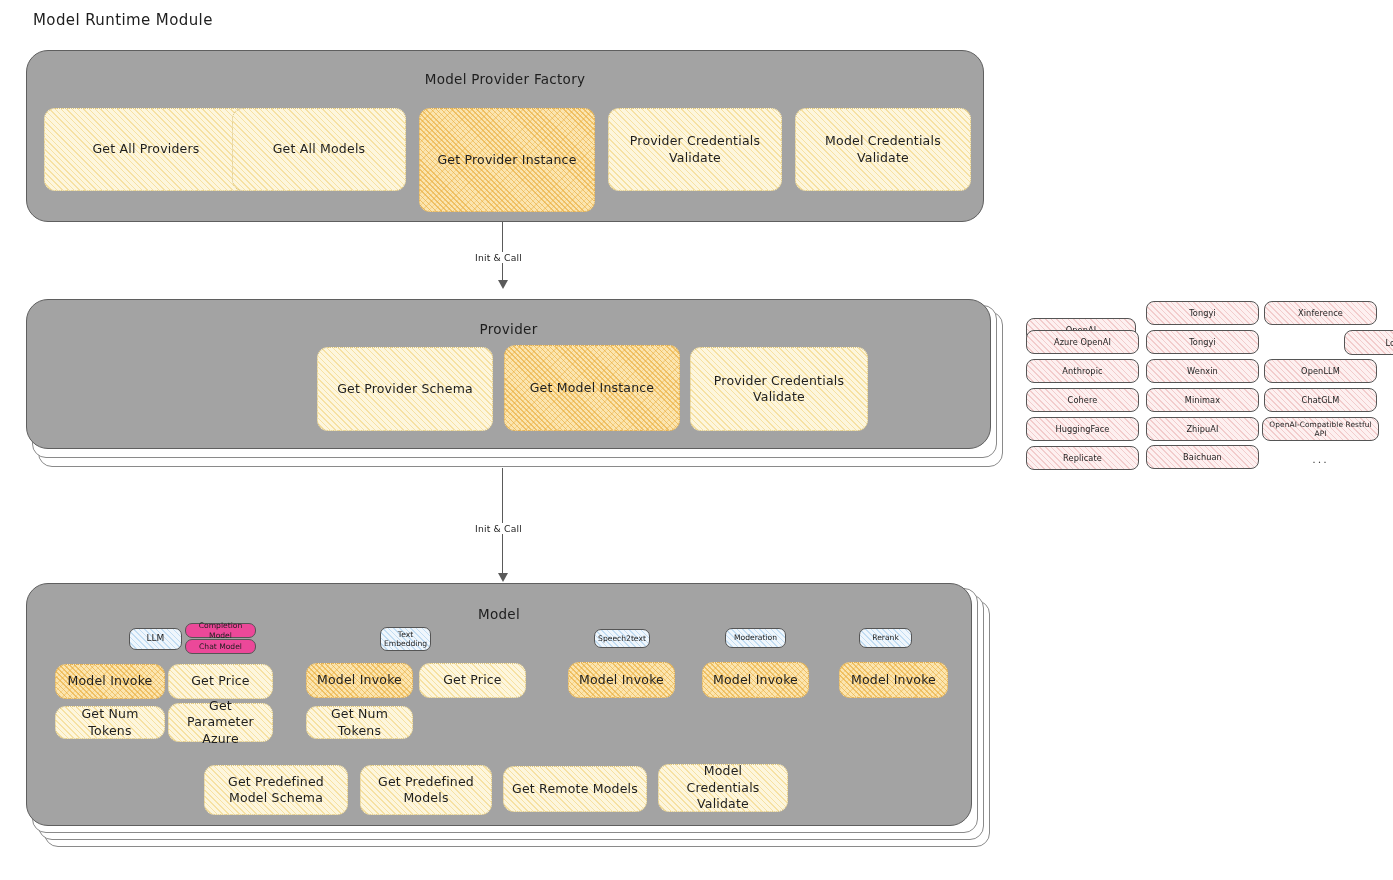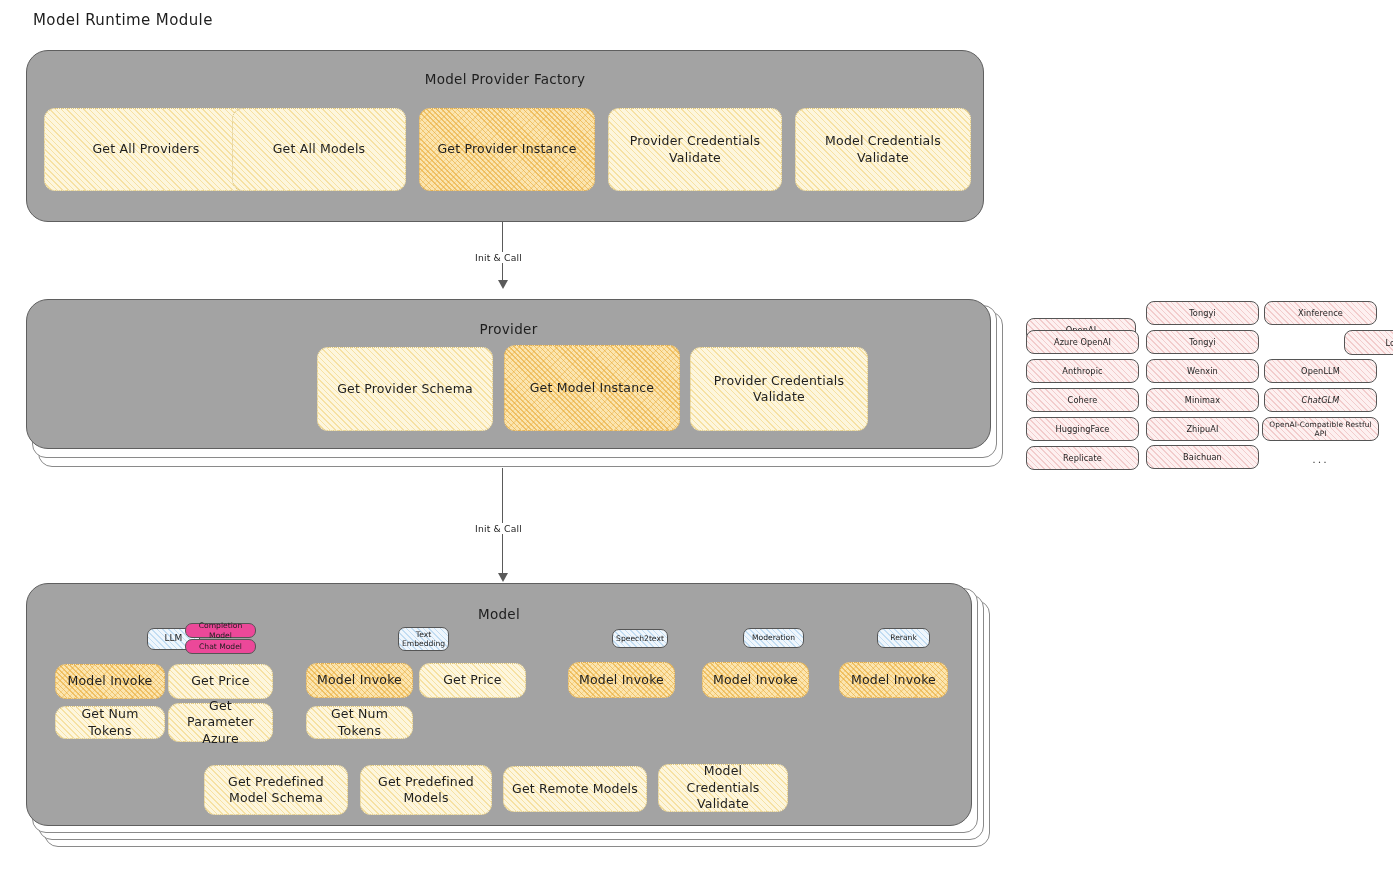--- a/index.html
+++ b/index.html
@@ -94,21 +94,20 @@
     border-radius:7px;
     display:flex; align-items:center; justify-content:center;
     text-align:center;
     font-size:7.6px; line-height:1.25; color:#1e1e1e;
     padding:1px 3px;
   }
   .pill.blue{
     background-color:#eff6fc;
     background-image:repeating-linear-gradient(
         45deg, rgba(140,190,230,.45) 0 1px, rgba(0,0,0,0) 1px 4px);
-    margin-left:18px;
   }
   .pill.white{ background:#ec4899; }
 
   
   .arrow-line{
     position:absolute; width:1.4px; background:#5a5a5a;
   }
   .arrow-head{
     position:absolute; width:0; height:0;
     border-left:5px solid transparent;
@@ -129,21 +128,21 @@
 <div id="stage">
 
   <div class="page-title hand">Model Runtime Module</div>
 
   <div class="panel sketch" style="left:26px; top:50px; width:958px; height:172px;">
     <div class="panel-title hand" style="top:20px;">Model Provider Factory</div>
   </div>
 
   <div class="chip y" style="left:44px; top:108px; width:204px; height:83px;">Get All Providers</div>
   <div class="chip y" style="left:232px; top:108px; width:174px; height:83px;">Get All Models</div>
-  <div class="chip y-strong" style="left:419px; top:108px; width:176px; height:83px;">Get Provider Instance</div>
+  <div class="chip y-strong" style="left:419px; top:108px; width:176px; height:104px;">Get Provider Instance</div>
   <div class="chip y" style="left:608px; top:108px; width:174px; height:83px;">Provider Credentials Validate</div>
   <div class="chip y" style="left:795px; top:108px; width:176px; height:83px;">Model Credentials Validate</div>
 
   <div class="arrow-line" style="left:502px; top:222px; height:62px;"></div>
   <div class="arrow-head" style="left:498px; top:280px;"></div>
   <div class="arrow-label hand" style="left:472px; top:252px;">Init &amp; Call</div>
 
   <div class="panel-shadow" style="left:38px; top:311px; width:965px; height:156px;"></div>
   <div class="panel-shadow" style="left:32px; top:305px; width:965px; height:153px;"></div>
   <div class="panel sketch" style="left:26px; top:299px; width:965px; height:150px; z-index:1;">
@@ -164,21 +163,21 @@
   <div class="tag" style="left:1146px; top:301px; width:113px; height:24px;">Tongyi</div>
   <div class="tag" style="left:1146px; top:330px; width:113px; height:24px;">Tongyi</div>
   <div class="tag" style="left:1146px; top:359px; width:113px; height:24px;">Wenxin</div>
   <div class="tag" style="left:1146px; top:388px; width:113px; height:24px;">Minimax</div>
   <div class="tag" style="left:1146px; top:417px; width:113px; height:24px;">ZhipuAI</div>
   <div class="tag" style="left:1146px; top:445px; width:113px; height:24px;">Baichuan</div>
 
   <div class="tag" style="left:1264px; top:301px; width:113px; height:24px;text-align:right;">Xinference</div>
   <div class="tag" style="left:1324px; top:330px; width:113px; height:25px;margin-left:20px;">LocalAI</div>
   <div class="tag" style="left:1264px; top:359px; width:113px; height:24px;">OpenLLM</div>
-  <div class="tag" style="left:1264px; top:388px; width:113px; height:24px;font-style:italic;">ChatGLM</div>
+  <div class="tag" style="left:1264px; top:388px; width:113px; height:24px;">ChatGLM</div>
   <div class="tag" style="left:1262px; top:417px; width:117px; height:24px; font-size:7.4px;">OpenAI-Compatible Restful API</div>
   <div class="tag plain" style="left:1264px; top:450px; width:113px; height:18px;">...</div>
 
   <div class="arrow-line" style="left:502px; top:468px; height:110px;"></div>
   <div class="arrow-head" style="left:498px; top:573px;"></div>
   <div class="arrow-label hand" style="left:472px; top:523px;">Init &amp; Call</div>
 
   <div class="panel-shadow" style="left:44px; top:600px; width:946px; height:247px;"></div>
   <div class="panel-shadow" style="left:38px; top:594px; width:946px; height:246px;"></div>
   <div class="panel-shadow" style="left:32px; top:588px; width:946px; height:245px;"></div>

